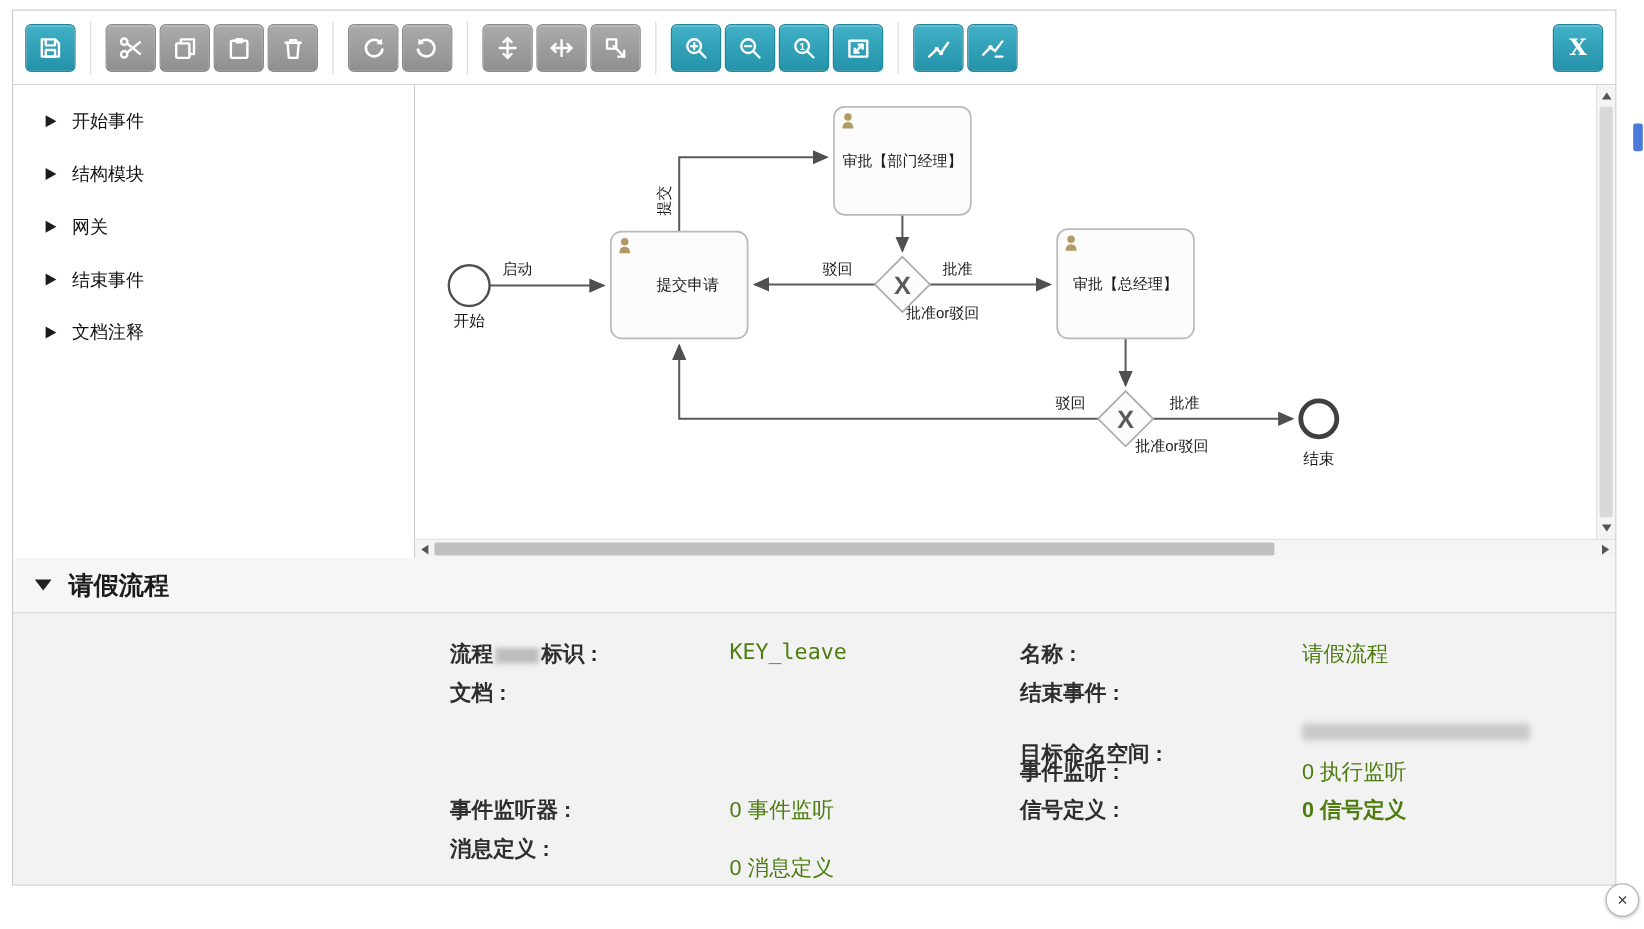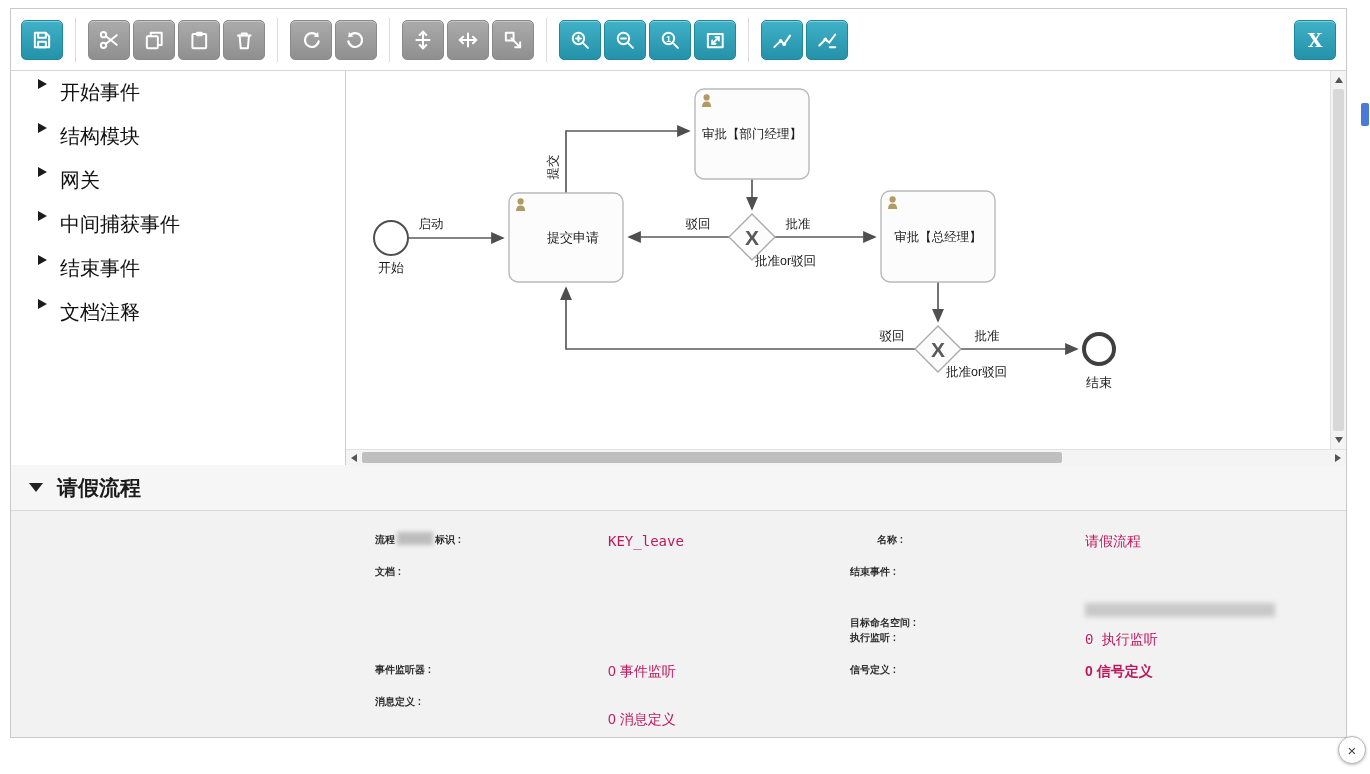--- a/index.html
+++ b/index.html
@@ -20,22 +20,22 @@
            box-shadow:inset 0 1px 0 rgba(255,255,255,.3);}
   .tb svg{display:block;}
   .sep{width:1px;height:44px;background:#dcdcdc;margin:0 9px;flex:none;}
   .spacer{flex:1;}
   .tb-x{font-weight:bold;color:#fff;font-size:19px;font-family:"DejaVu Serif",serif;}
 
   
   .main{position:absolute;top:62px;left:0;right:0;height:394px;}
   .palette{position:absolute;left:0;top:0;bottom:0;width:335px;border-right:1px solid #ccc;
            box-sizing:border-box;padding-top:8px;background:#fff;}
-  .p-item{display:flex;gap:13px;height:44px;padding-left:27px;
-          font-size:20px;color:#111;cursor:pointer;}
+  .p-item{display:flex;align-items:center;gap:13px;height:44px;padding-left:27px;
+          font-size:15px;color:#111;cursor:pointer;}
   .tri{width:0;height:0;border-left:9px solid #1c1c1c;border-top:5.5px solid transparent;
        border-bottom:5.5px solid transparent;flex:none;}
 
   .canvas{position:absolute;left:335px;top:0;right:16px;bottom:16px;background:#fff;overflow:hidden;}
   svg.diagram{display:block;}
 
   
   .vscroll{position:absolute;right:0;top:0;bottom:16px;width:16px;background:#f4f4f4;
            border-left:1px solid #e2e2e2;box-sizing:border-box;}
   .vthumb{position:absolute;left:2px;right:2px;top:18px;bottom:18px;background:#d8d8d8;border-radius:2px;}
@@ -52,22 +52,22 @@
            border-bottom:4px solid transparent;border-left:6px solid #555;}
 
   
   .props{position:absolute;left:0;right:0;top:456px;bottom:0;background:#f2f2f3;}
   .props-header{height:46px;background:#f6f6f7;border-bottom:1px solid #d8d8d8;display:flex;
                 align-items:center;gap:14px;padding-left:18px;box-sizing:border-box;cursor:pointer;}
   .chev{width:0;height:0;border-left:7px solid transparent;border-right:7px solid transparent;
         border-top:9px solid #222;}
   .props-title{font-family:"DejaVu Serif",serif;font-size:21px;font-weight:bold;color:#1b1b1b;}
   .props-body{position:absolute;left:0;right:0;top:46px;bottom:0;}
-  .plabel{position:absolute;font-weight:bold;font-size:10px;color:#2e2e2e;line-height:1.55;}
-  .pvalue{position:absolute;font-size:14px;color:#be185d;}
+  .plabel{position:absolute;font-weight:bold;font-size:18px;color:#2e2e2e;line-height:1.55;}
+  .pvalue{position:absolute;font-size:18px;color:#4d7c0f;}
   .mono{font-family:"DejaVu Sans Mono",monospace;}
   .blur-patch{display:inline-block;width:36px;height:13px;background:#bdbdbd;filter:blur(2px);
               vertical-align:-2px;margin:0 2px;}
   .blur-strip{position:absolute;left:1074px;top:92px;width:190px;height:14px;background:#c9c9c9;
               filter:blur(2.5px);}
 
   
   .blue-mark{position:absolute;left:1361px;top:103px;width:8px;height:23px;background:#4a79d8;border-radius:2px;}
   .float-close{position:absolute;left:1338px;top:736px;width:28px;height:28px;border-radius:50%;
                background:#fff;border:1px solid #b9b9b9;box-shadow:0 1px 3px rgba(0,0,0,.25);
@@ -216,24 +216,20 @@
           <span class="tri"></span>
           <span>开始事件</span>
         </div>
       <div class="p-item">
           <span class="tri"></span>
           <span>结构模块</span>
         </div>
       <div class="p-item">
           <span class="tri"></span>
           <span>网关</span>
-        </div>
-      <div class="p-item">
-          <span class="tri"></span>
-          <span>中间捕获事件</span>
         </div>
       <div class="p-item">
           <span class="tri"></span>
           <span>结束事件</span>
         </div>
       <div class="p-item">
           <span class="tri"></span>
           <span>文档注释</span>
         </div>
     </aside>
@@ -344,30 +340,30 @@
 
       <div class="plabel" style="left:364px;top:53px;">文档 :</div>
 
 
       <div class="plabel" style="left:364px;top:151px;">事件监听器 :</div>
       <div class="pvalue" style="left:597px;top:152px;">0 事件监听</div>
 
       <div class="plabel" style="left:364px;top:183px;">消息定义 :</div>
       <div class="pvalue" style="left:597px;top:184px;margin-top:16px;">0 消息定义</div>
 
-      <div class="plabel" style="left:866px;top:21px;text-align:center;">名称 :</div>
+      <div class="plabel" style="left:839px;top:21px;text-align:center;">名称 :</div>
       <div class="pvalue" style="left:1074px;top:22px;">请假流程</div>
 
       <div class="plabel" style="left:839px;top:53px;">结束事件 :</div>
 
       <div class="plabel" style="left:839px;top:88px;margin-top:16px;">目标命名空间 :</div>
       <div class="blur-strip"></div>
 
-      <div class="plabel" style="left:839px;top:119px;">执行监听 :</div>
-      <div class="pvalue" style="left:1074px;top:120px;font-family:Liberation Mono, monospace;">0 执行监听</div>
+      <div class="plabel" style="left:839px;top:119px;">事件监听 :</div>
+      <div class="pvalue" style="left:1074px;top:120px;">0 执行监听</div>
 
       <div class="plabel" style="left:839px;top:151px;">信号定义 :</div>
       <div class="pvalue" style="left:1074px;top:152px;font-weight:bold;">0 信号定义</div>
     </div>
   </div>
 </div>
 
 <div class="blue-mark"></div>
 <button class="float-close">×</button>
 

